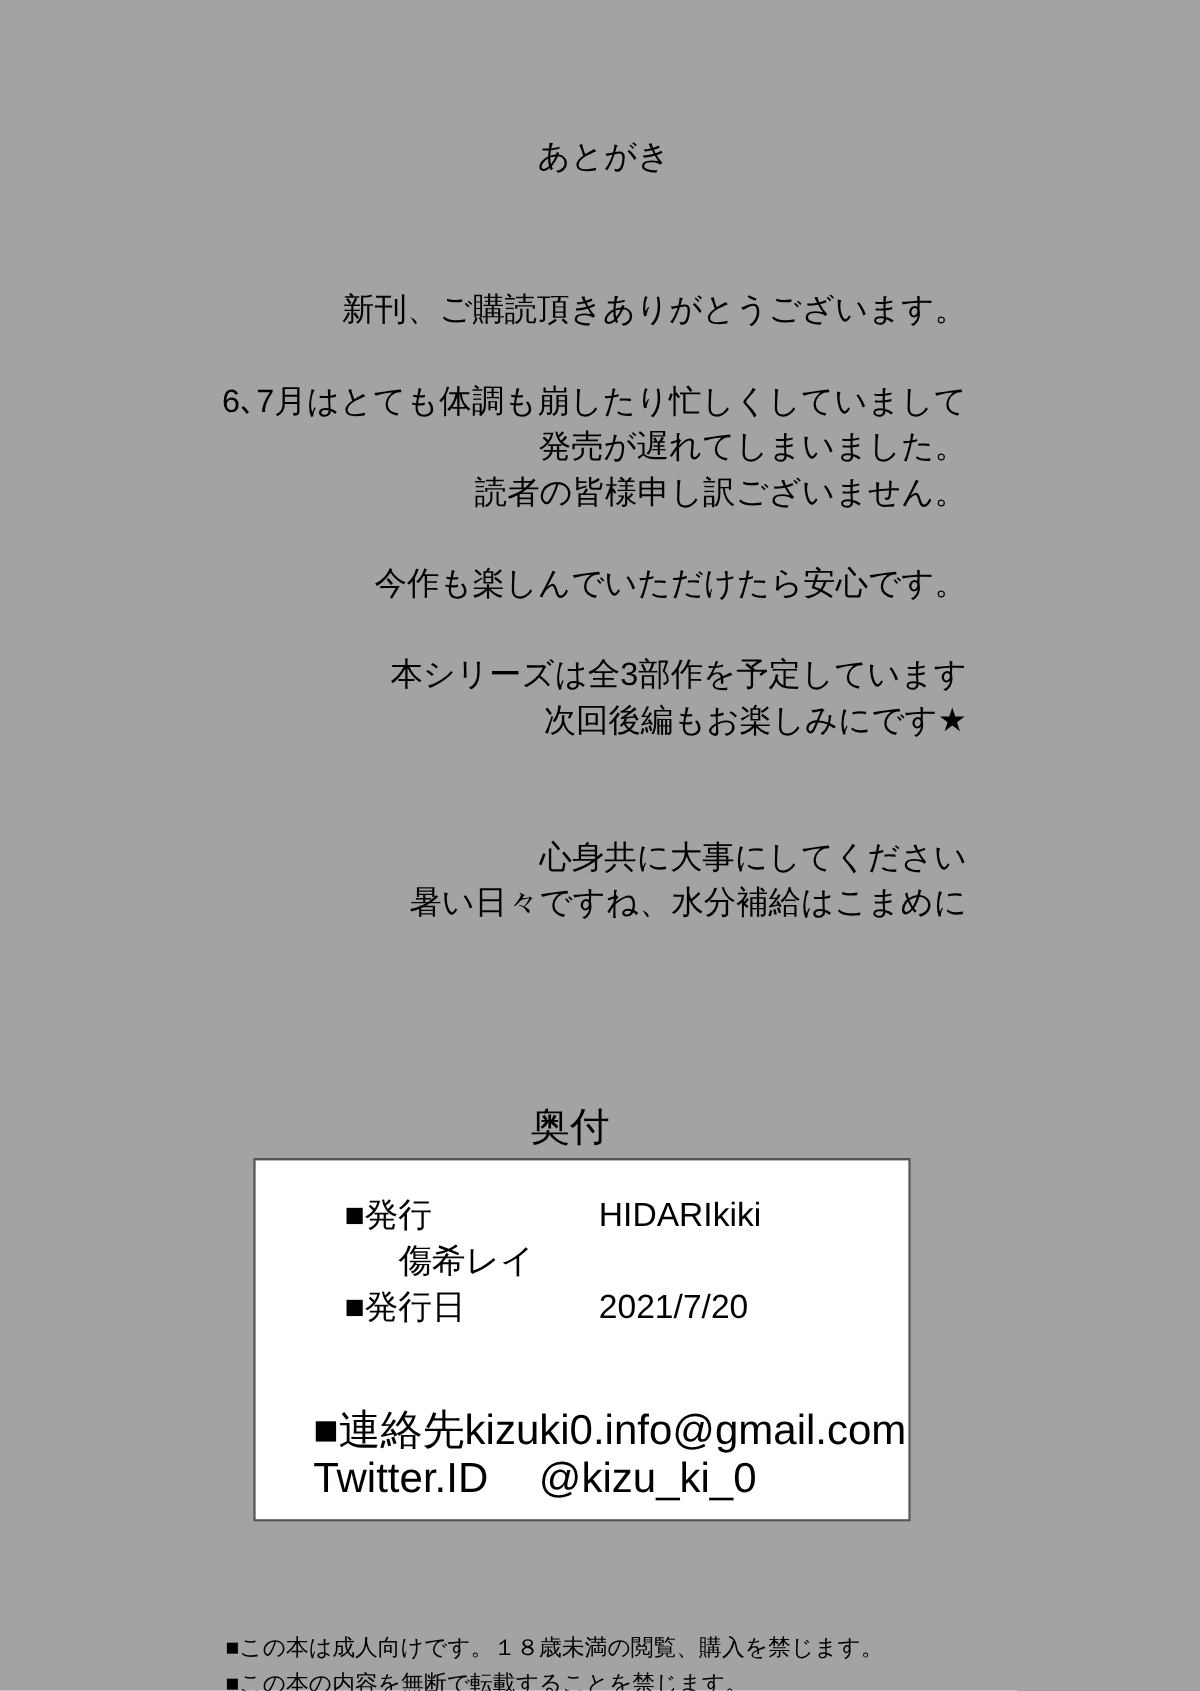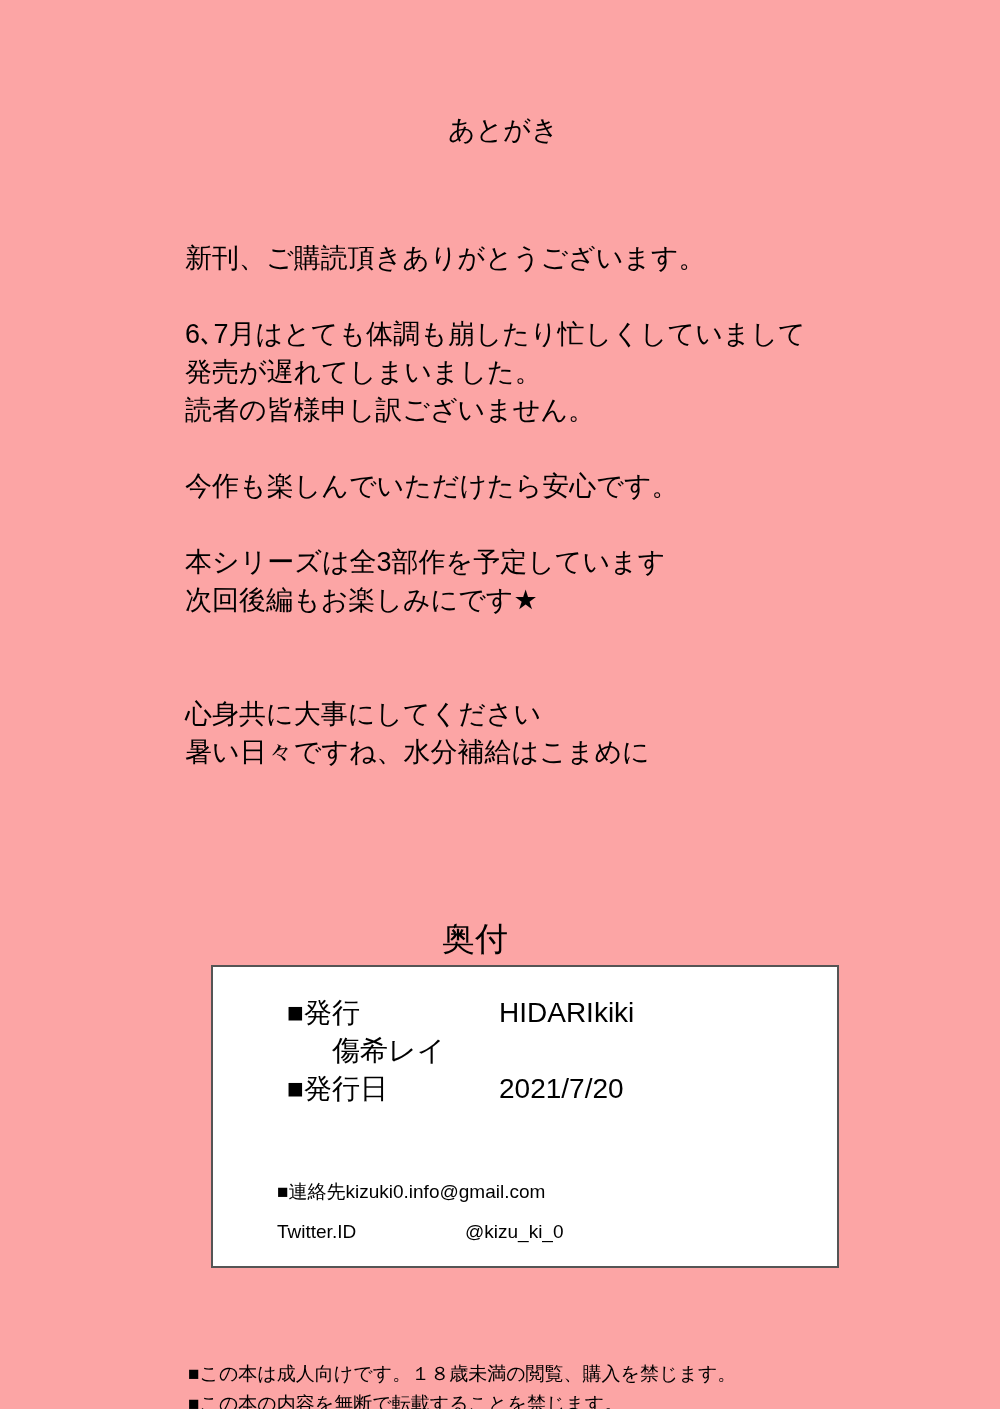--- a/index.html
+++ b/index.html
@@ -6,65 +6,65 @@
   html, body { background: #ffffff; }
   body {
     width: 1000px; height: 1409px;
     position: relative;
     overflow: hidden;
     font-family: "Liberation Sans", "DejaVu Sans", sans-serif;
     color: #000000;
   }
   .page {
     position: absolute; inset: 0;
-    background: #fca5a5;
+    background: #a3a3a3;
   }
   .title {
     position: absolute;
     left: 448px; top: 112px;
     font-size: 27px;
     letter-spacing: 0px;
     white-space: nowrap;
   }
   .body-text {
     position: absolute;
     left: 185px; top: 239px;
     font-size: 27px;
     line-height: 38px;
   }
   .para { margin-bottom: 38px; }
   .para.gap2 { margin-bottom: 76px; }
   .para:last-child { margin-bottom: 0; }
-  .tline { height: 38px; white-space: nowrap; }
+  .tline { height: 38px; white-space: nowrap; text-align: right; }
   .okuzuke-heading {
     position: absolute;
     left: 442px; top: 917px;
     font-size: 33px;
     white-space: nowrap;
   }
   .colophon-box {
     position: absolute;
     left: 211px; top: 965px;
-    width: 628px; height: 303px;
+    width: 548px; height: 303px;
     border: 2px solid #555555;
     background: #ffffff;
   }
   .colophon-rows {
     position: absolute;
     left: 74px; top: 27px;
     font-size: 28px;
     line-height: 38px;
   }
   .colophon-row { display: flex; white-space: nowrap; }
   .row-label { width: 167px; flex: 0 0 167px; }
   .row-value { white-space: nowrap; margin-left: 45px; }
   .contact-block {
     position: absolute;
-    left: 64px; top: 205px;
-    font-size: 19px;
+    left: 48px; top: 205px;
+    font-size: 35px;
     line-height: 40px;
   }
   .contact-line { white-space: nowrap; }
   .twitter-row { display: flex; white-space: nowrap; }
   .twitter-label { width: 188px; flex: 0 0 188px; }
   .legal-notice {
     position: absolute;
     left: 188px; top: 1359px;
     font-family: "Liberation Serif", "DejaVu Serif", serif;
     font-weight: normal;

